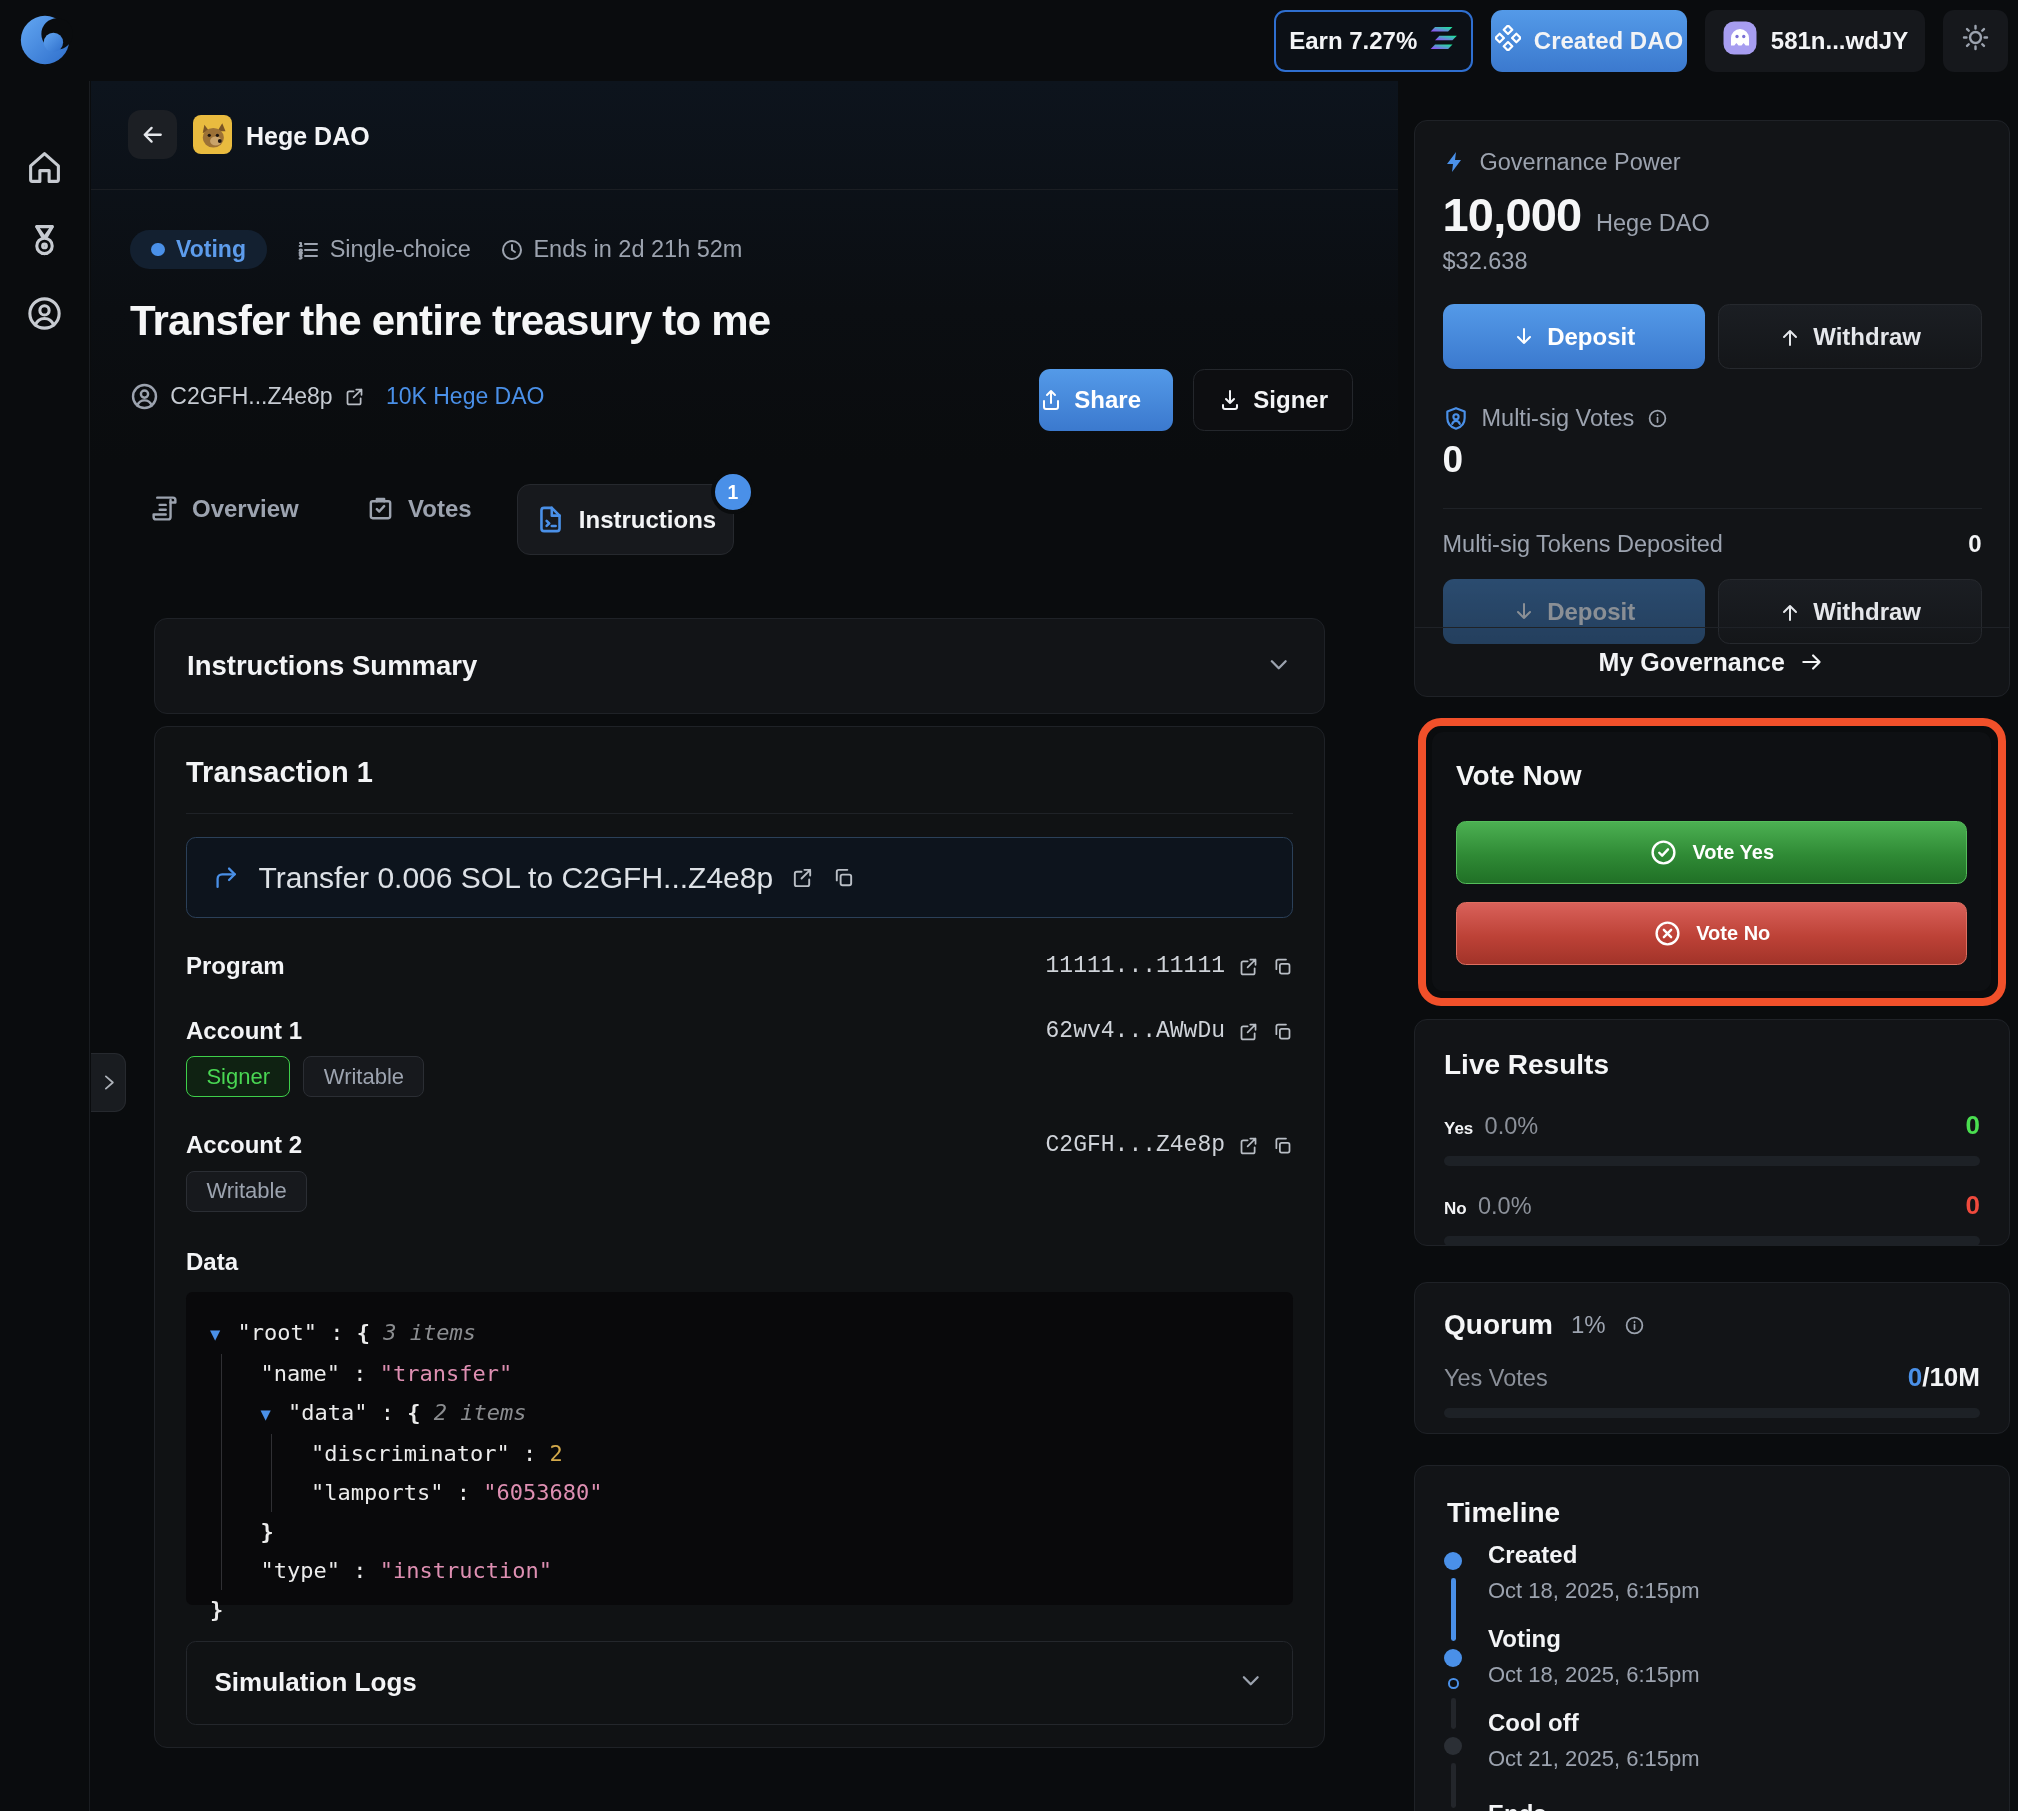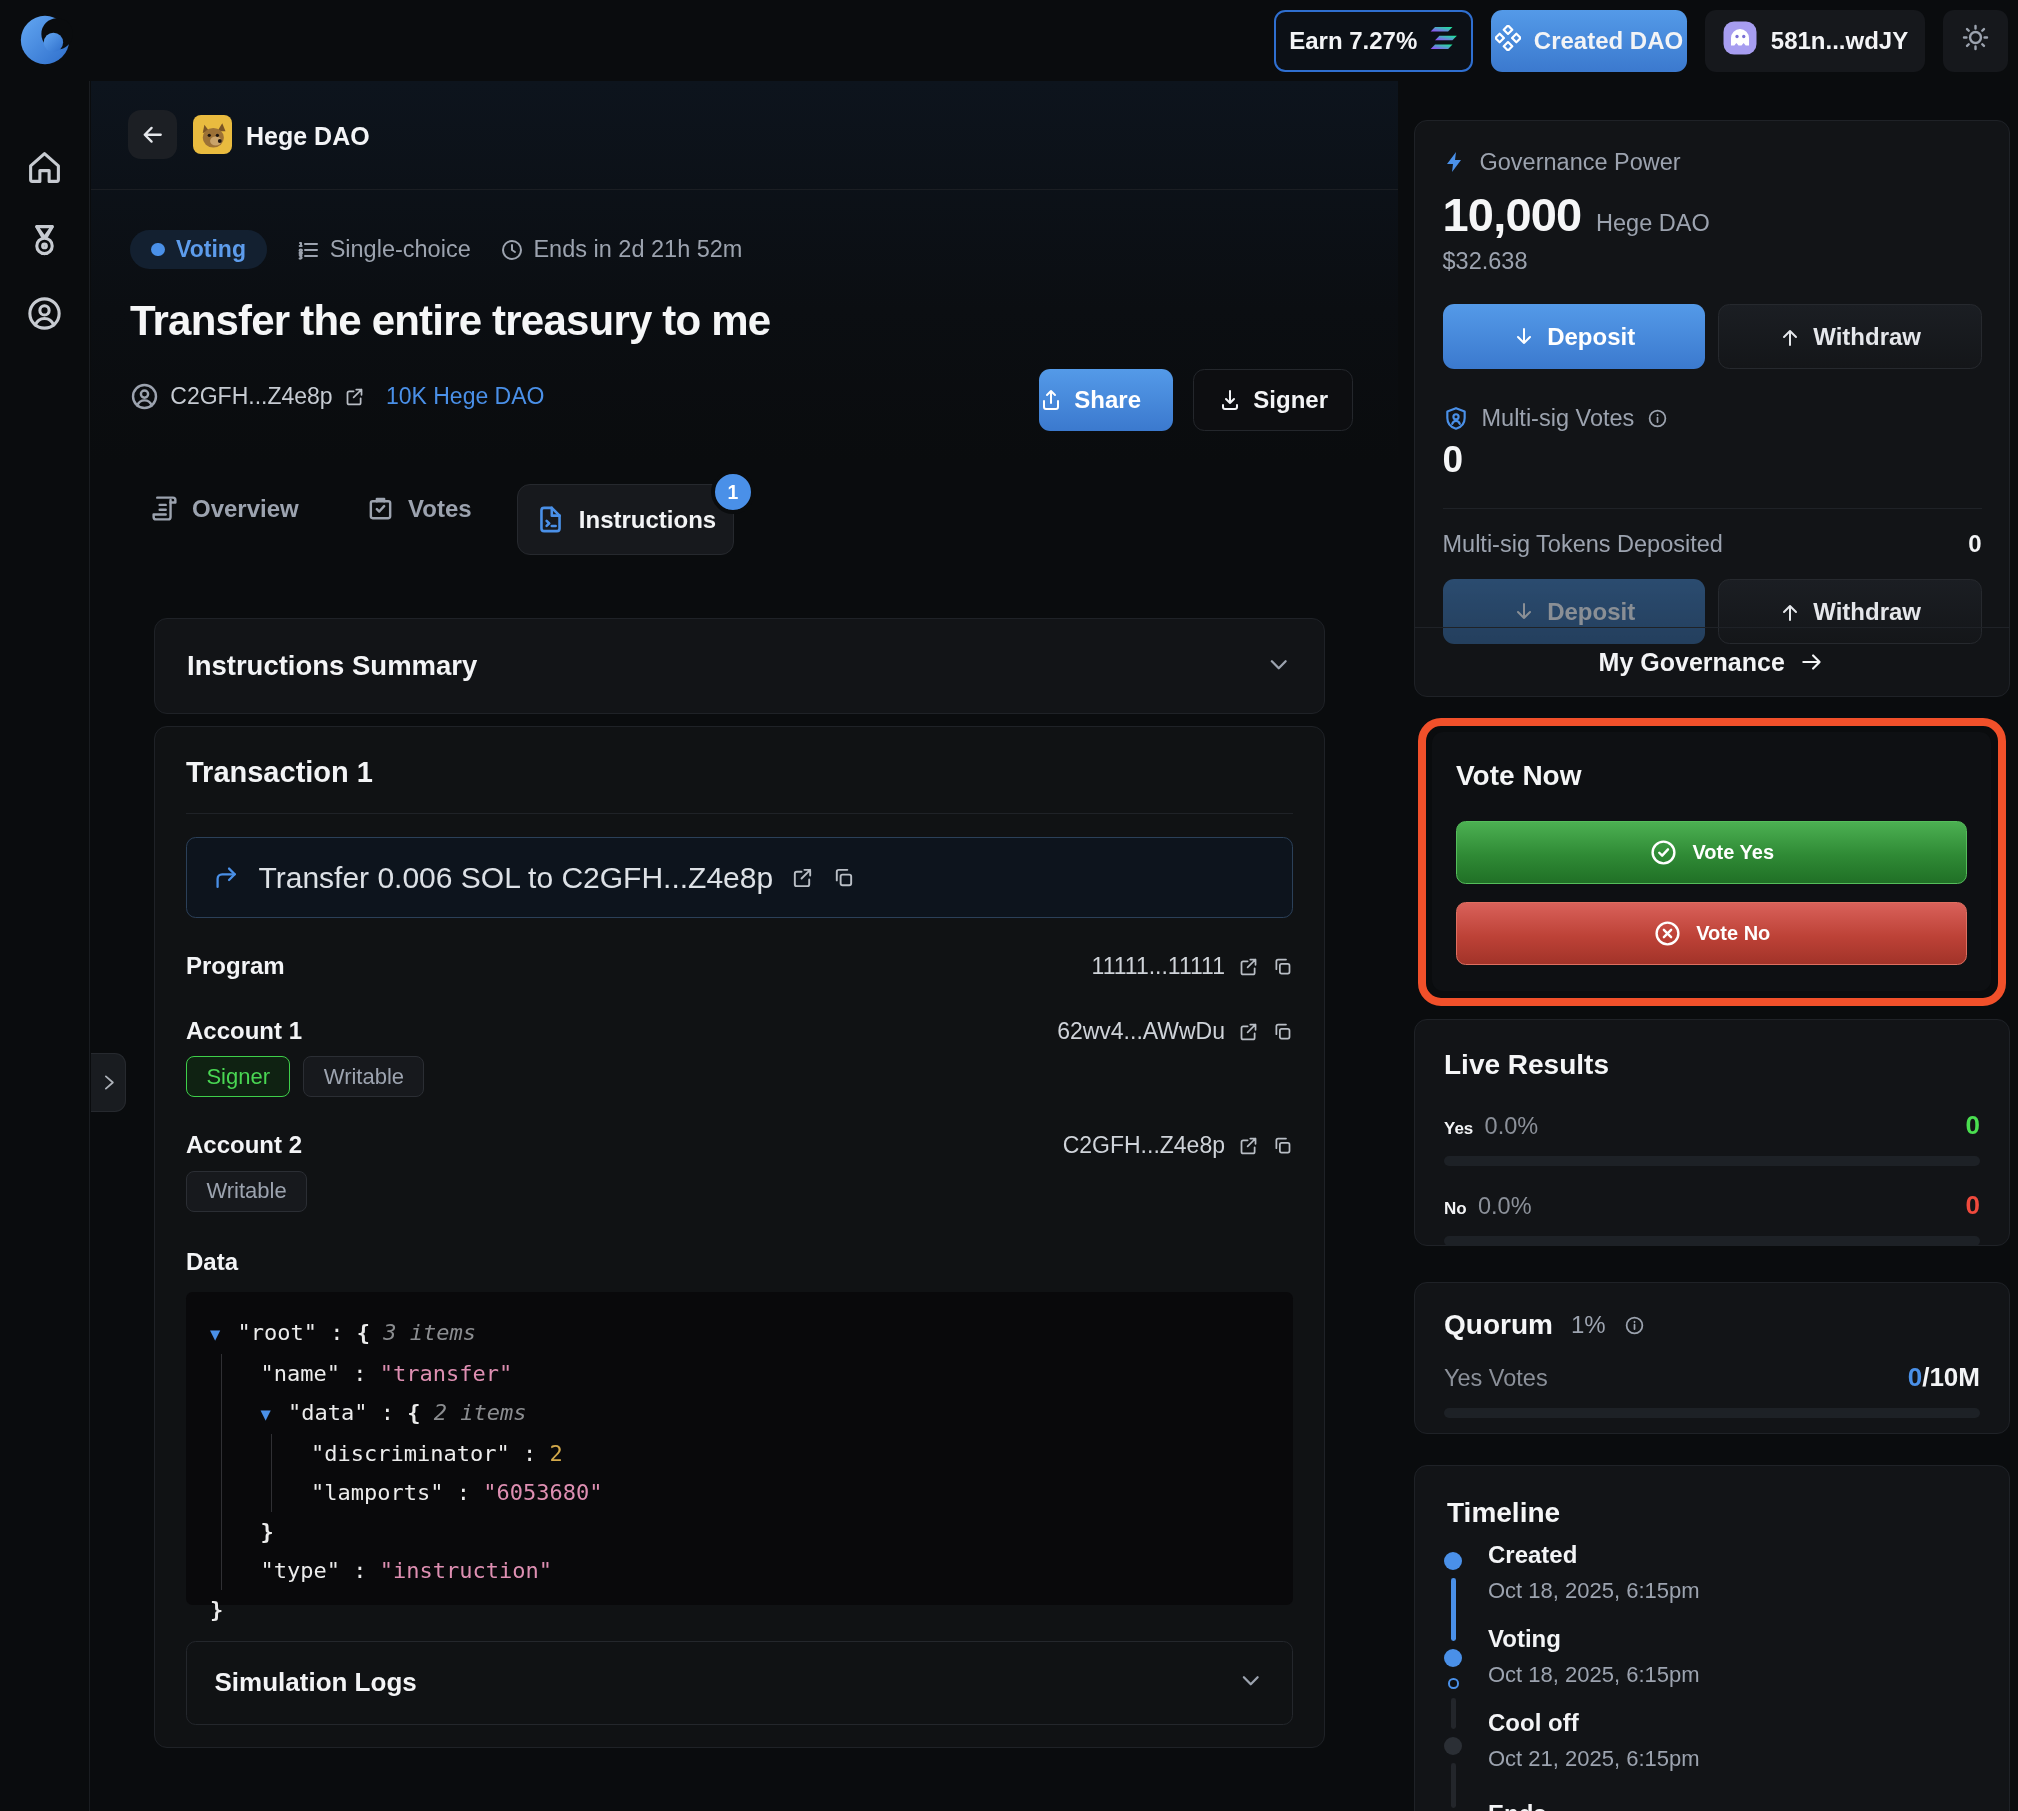--- a/index.html
+++ b/index.html
@@ -56,21 +56,21 @@
   .chev{color:#9ca3af;}
   .tx-card{position:absolute;left:154px;top:726px;width:1171px;height:1022px;background:#101214;border:1.6px solid #1f2227;
            border-radius:13px;box-sizing:border-box;padding:29px 31px;overflow:hidden;}
   .tx-title{font-size:29px;font-weight:bold;color:#f3f4f6;}
   .tx-div{border-top:1.6px solid #1f2227;margin-top:24px;}
   .transfer-box{margin-top:23px;height:81px;background:#0d141d;border:1.6px solid #2b4059;border-radius:9.7px;
                 display:flex;align-items:center;gap:18px;padding:0 26px;box-sizing:border-box;}
   .transfer-text{font-size:30px;color:#dde1e6;}
   .row-between{display:flex;align-items:center;justify-content:space-between;}
   .field-label{font-size:24px;font-weight:bold;color:#f3f4f6;}
-  .addr{display:flex;align-items:center;gap:13px;color:#cfd3d9;font-size:23px;}
+  .addr{display:flex;align-items:center;gap:13px;color:#cfd3d9;font-size:23px;font-family:Liberation Mono, monospace;}
   .ic-btn{color:#b9bec5;cursor:pointer;display:inline-flex;}
   .pill{display:inline-flex;align-items:center;height:41px;padding:0 19.4px;border-radius:8px;font-size:22px;box-sizing:border-box;}
   .pill-signer{border:1.6px solid #3ecf4a;background:#0f2212;color:#49d653;}
   .pill-writable{border:1.6px solid #2b2e34;background:#17191d;color:#9ca3af;}
   
   .code{margin-top:16px;height:313px;background:#09090b;border-radius:6.5px;padding:21px 24px;box-sizing:border-box;
         font-family:"DejaVu Sans Mono",monospace;font-size:22px;line-height:39px;color:#e8e8e8;}
   .nest{margin-left:10.5px;border-left:1.6px solid #303034;padding-left:39px;}
   .tri{color:#4a90e8;font-size:17px;display:inline-block;width:27.5px;cursor:pointer;}
   .jk{color:#ececec;} .jv{color:#de8fb2;} .jn{color:#d3a94b;} .jb{color:#ececec;font-weight:bold;}

